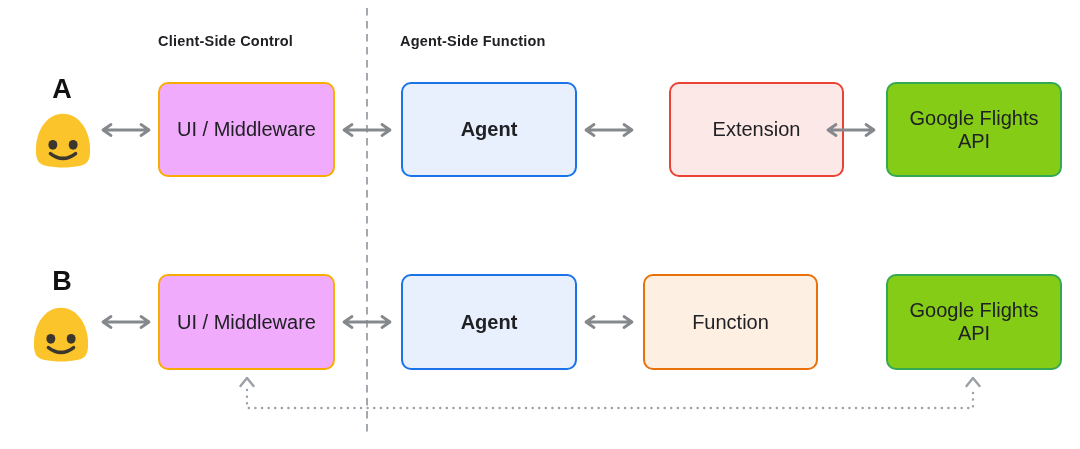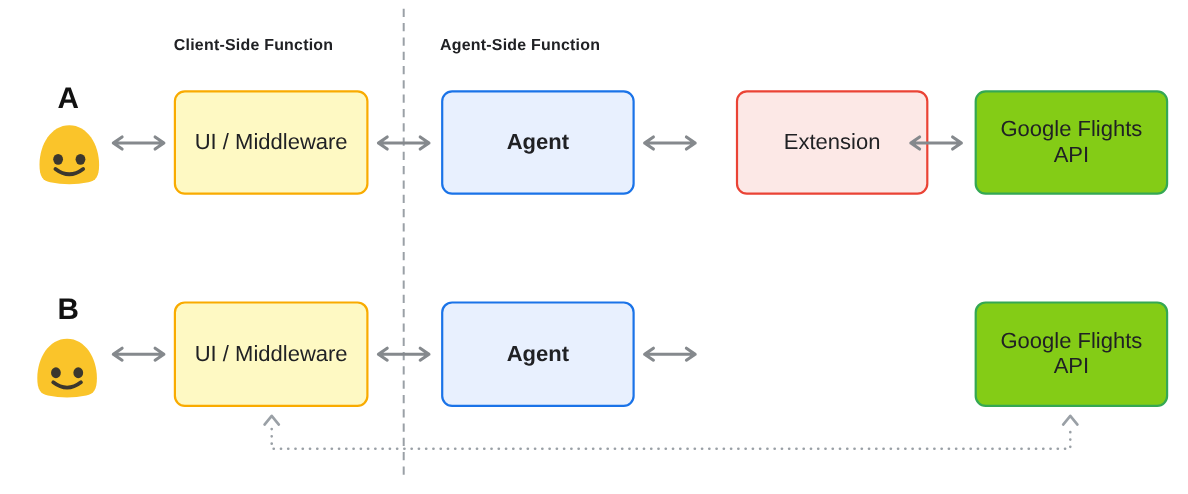--- a/index.html
+++ b/index.html
@@ -18,21 +18,21 @@
     position:absolute;width:48px;text-align:center;font-size:27px;
     font-weight:700;color:#111111;
   }
   .blob{position:absolute;width:62px;height:60px;}
   .box{
     position:absolute;height:95px;box-sizing:border-box;border:2px solid;
     border-radius:10px;display:flex;align-items:center;justify-content:center;
     text-align:center;font-size:20px;line-height:1.15;color:#202124;
     padding:0 14px;
   }
-  .v-yellow{background:#fef9c3;border-color:#F9AB00;}
+  .v-yellow{background:#f0abfc;border-color:#F9AB00;}
   .v-blue{background:#E8F0FE;border-color:#1A73E8;font-weight:bold;}
   .v-red{background:#FCE8E6;border-color:#EA4335;}
   .v-orange{background:#FEEFE3;border-color:#E8710A;}
   .v-green{background:#84cc16;border-color:#34A853;}
   .arrow{position:absolute;width:54px;height:16px;}
 </style>
 </head>
 <body>
 
 <div class="stage">
@@ -41,21 +41,21 @@
 
     <line x1="367" y1="8" x2="367" y2="437" stroke="#9AA0A6" stroke-width="1.8" stroke-dasharray="7.5 5.5"></line>
 
     <g fill="none" stroke="#9AA0A6">
       <path d="M247 390 L247 408 L973 408 L973 390" stroke-width="2.4" stroke-linecap="round" stroke-dasharray="0.1 6.5"></path>
       <path d="M240.5 386 L247 378 L253.5 386" stroke-width="2.4" stroke-linejoin="round" stroke-linecap="round"></path>
       <path d="M966.5 386 L973 378 L979.5 386" stroke-width="2.4" stroke-linejoin="round" stroke-linecap="round"></path>
     </g>
   </svg>
 
-  <div class="hdr hdr-client">Client-Side Function</div>
+  <div class="hdr hdr-client">Client-Side Control</div>
   <div class="hdr hdr-agent">Agent-Side Function</div>
 
   <div class="rowlabel" style="left:38px;top:74px;">A</div>
   <svg class="blob" style="left:32px;top:110px;" viewBox="0 0 64 62">
     <path d="M32 4 C15 4 4 22 4 41 C4 52 7 56 14 57.5 C26 60 38 60 50 57.5 C57 56 60 52 60 41 C60 22 49 4 32 4 Z" fill="#FAC42A"></path>
     <ellipse cx="21.5" cy="36" rx="4.6" ry="5.1" fill="#3B372E"></ellipse>
     <ellipse cx="42.5" cy="36" rx="4.6" ry="5.1" fill="#3B372E"></ellipse>
     <path d="M19 45 Q32 55 45 45" stroke="#3B372E" stroke-width="3.6" fill="none" stroke-linecap="round"></path>
   </svg>
 
@@ -92,20 +92,23 @@
     <ellipse cx="42.5" cy="36" rx="4.6" ry="5.1" fill="#3B372E"></ellipse>
     <path d="M19 45 Q32 55 45 45" stroke="#3B372E" stroke-width="3.6" fill="none" stroke-linecap="round"></path>
   </svg>
 
   <div class="box v-yellow" style="left:158px;top:274px;width:177px;height:96px;">
       <span>UI / Middleware</span>
     </div>
   <div class="box v-blue" style="left:401px;top:274px;width:176px;height:96px;">
       <span>Agent</span>
     </div>
+  <div class="box v-orange" style="left:643px;top:274px;width:175px;height:96px;">
+      <span>Function</span>
+    </div>
   <div class="box v-green" style="left:886px;top:274px;width:176px;height:96px;">
       <span>Google Flights API</span>
     </div>
 
   <svg class="arrow" style="left:99px;top:314px;" viewBox="0 0 54 16">
       <path d="M4 8 H50 M12 2.5 L4 8 L12 13.5 M42 2.5 L50 8 L42 13.5" stroke="#85898D" stroke-width="2.8" fill="none" stroke-linecap="round" stroke-linejoin="round"></path>
     </svg>
   <svg class="arrow" style="left:340px;top:314px;" viewBox="0 0 54 16">
       <path d="M4 8 H50 M12 2.5 L4 8 L12 13.5 M42 2.5 L50 8 L42 13.5" stroke="#85898D" stroke-width="2.8" fill="none" stroke-linecap="round" stroke-linejoin="round"></path>
     </svg>

